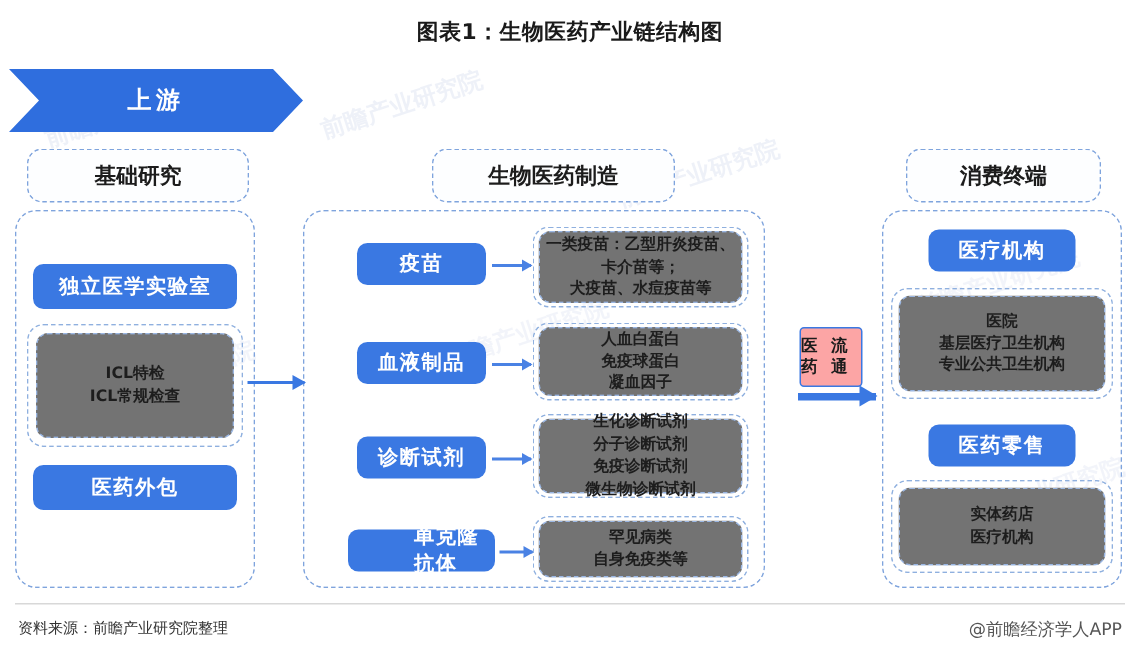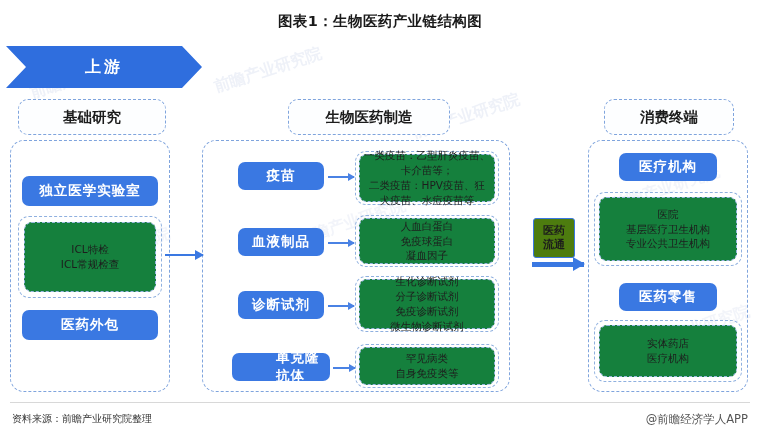--- a/index.html
+++ b/index.html
@@ -120,29 +120,29 @@
     display: flex;
     align-items: center;
     justify-content: center;
     letter-spacing: 1px;
     box-sizing: border-box;
   }
 
   
   .detail {
     position: absolute;
-    background: #15803d;
+    background: #737373;
     border: 1.3px dashed #9ab6e2;
     border-radius: 8px;
     display: flex;
     flex-direction: column;
     align-items: center;
     justify-content: center;
     font-size: 10.5px;
-    font-weight: normal;
+    font-weight: bold;
     color: #1d1d1d;
     line-height: 1.42;
     text-align: center;
     box-sizing: border-box;
     padding: 2px 4px;
   }
   .detail div { white-space: nowrap; }
 
   
   .detail-wrap {
@@ -174,23 +174,23 @@
 
   
   .flow-label {
     position: absolute;
     left: 533px;
     top: 218px;
     width: 42px;
     height: 40px;
     border: 1.6px solid #3a78e2;
     border-radius: 3px;
-    background: #4d7c0f;
-    display: flex;
-    flex-direction: column;
+    background: #fca5a5;
+    display: flex;
+    flex-direction: row;
     align-items: center;
     justify-content: center;
     font-size: 11px;
     font-weight: bold;
     color: #1c1c1c;
     line-height: 1.25;
     box-sizing: border-box;
   }
 
   
@@ -253,21 +253,20 @@
 <div class="node" style="left:22px; top:310px; width:136px; height:30px;">医药外包</div>
 
 <div class="arrow" style="left:165px; top:254px; width:38px;"></div>
 
 <div class="node" style="left:238px; top:162px; width:86px; height:28px;">疫苗</div>
 <div class="arrow arrow-thin" style="left:328px; top:176px; width:26px;"></div>
 <div class="detail-wrap" style="left:355px; top:151px; width:144px; height:54px;"></div>
 <div class="detail" style="left:359px; top:154px; width:136px; height:48px;">
   <div>一类疫苗：乙型肝炎疫苗、</div>
   <div>卡介苗等；</div>
-  <div>二类疫苗：HPV疫苗、狂</div>
   <div>犬疫苗、水痘疫苗等</div>
 </div>
 
 <div class="node" style="left:238px; top:228px; width:86px; height:28px;">血液制品</div>
 <div class="arrow arrow-thin" style="left:328px; top:242px; width:26px;"></div>
 <div class="detail-wrap" style="left:355px; top:215px; width:144px; height:52px;"></div>
 <div class="detail" style="left:359px; top:218px; width:136px; height:46px;">
   <div>人血白蛋白</div>
   <div>免疫球蛋白</div>
   <div>凝血因子</div>

